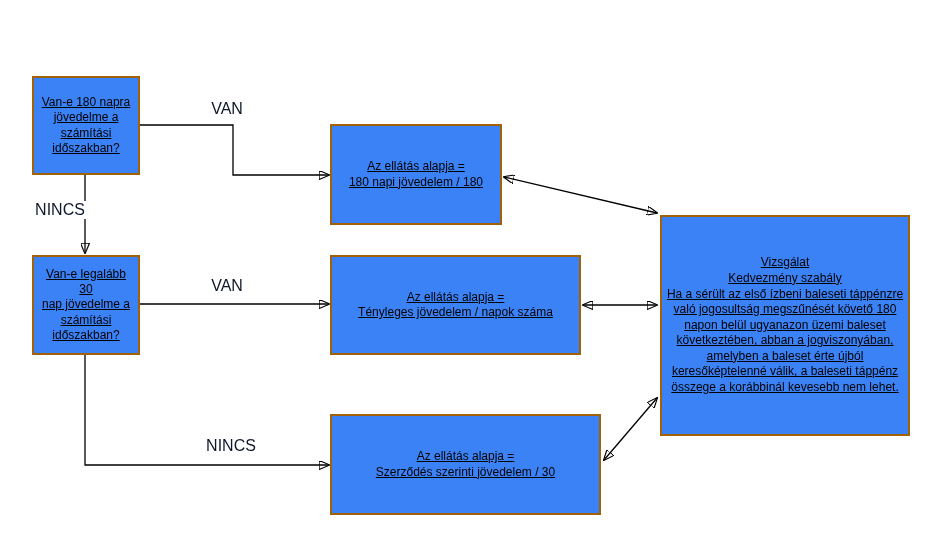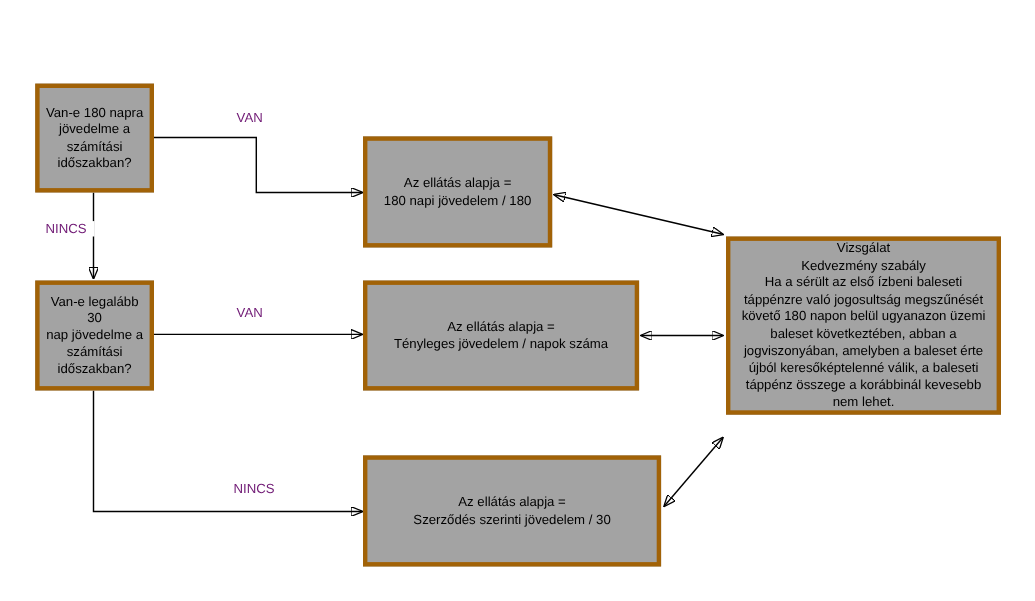--- a/index.html
+++ b/index.html
@@ -11,38 +11,39 @@
     color:#000000;
     overflow:hidden;
   }
   .diagram-title{
     position:absolute;left:230px;top:40px;width:300px;
     text-align:center;font-size:18px;font-weight:bold;
     letter-spacing:0.4px;color:#000000;
   }
   .node{
     position:absolute;
-    border:4px solid #a16207;
-    background:#a3a3a3;
+    border:2px solid #a16207;
+    background:#3b82f6;
     display:flex;align-items:center;justify-content:center;
     text-align:center;
     font-size:12px;line-height:1.28;
     white-space:pre-line;
     box-sizing:border-box;
     padding:2px 4px;
+    text-decoration:underline;
   }
   #decision1{left:32px;top:76px;width:108px;height:99px;}
   #decision2{left:32px;top:255px;width:108px;height:100px;}
   #result1{left:330px;top:124px;width:172px;height:101px;}
   #result2{left:330px;top:255px;width:251px;height:100px;}
   #result3{left:330px;top:414px;width:271px;height:101px;}
-  #rule{left:660px;top:215px;width:250px;height:162px;font-size:12px;line-height:1.3;}
+  #rule{left:660px;top:215px;width:250px;height:221px;font-size:12px;line-height:1.3;}
   .edge-label{
     position:absolute;
-    font-size:12px;color:#701a75;
+    font-size:16px;color:#0f172a;
     text-align:center;
     background:#ffffff;
     padding:0 1px;
   }
   #label-van1{left:202px;top:100px;width:48px;}
   #label-nincs1{left:34px;top:201px;width:50px;}
   #label-van2{left:202px;top:277px;width:48px;}
   #label-nincs2{left:204px;top:437px;width:52px;}
   svg.connectors{position:absolute;left:0;top:0;width:941px;height:546px;pointer-events:none;}
   svg.connectors path{stroke:#000000;stroke-width:1.3;fill:none;}

